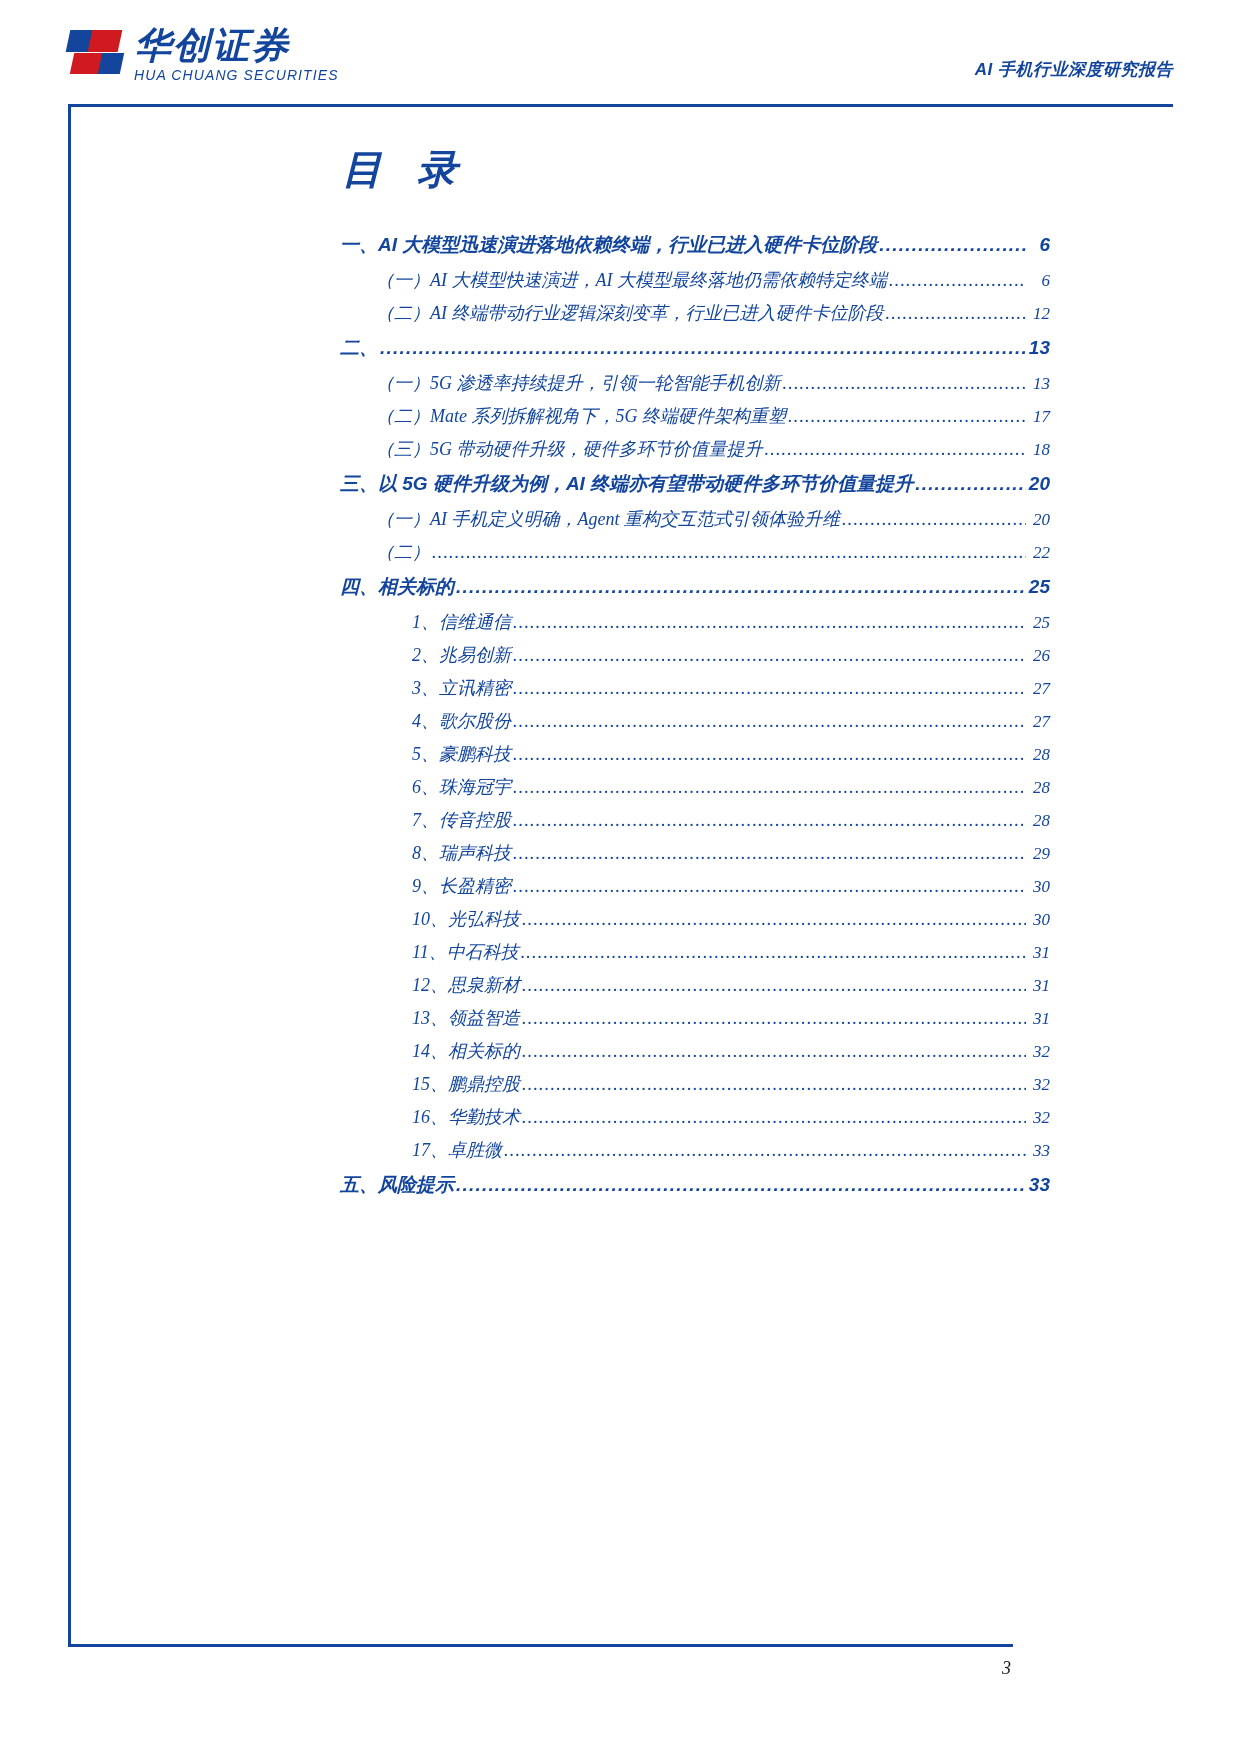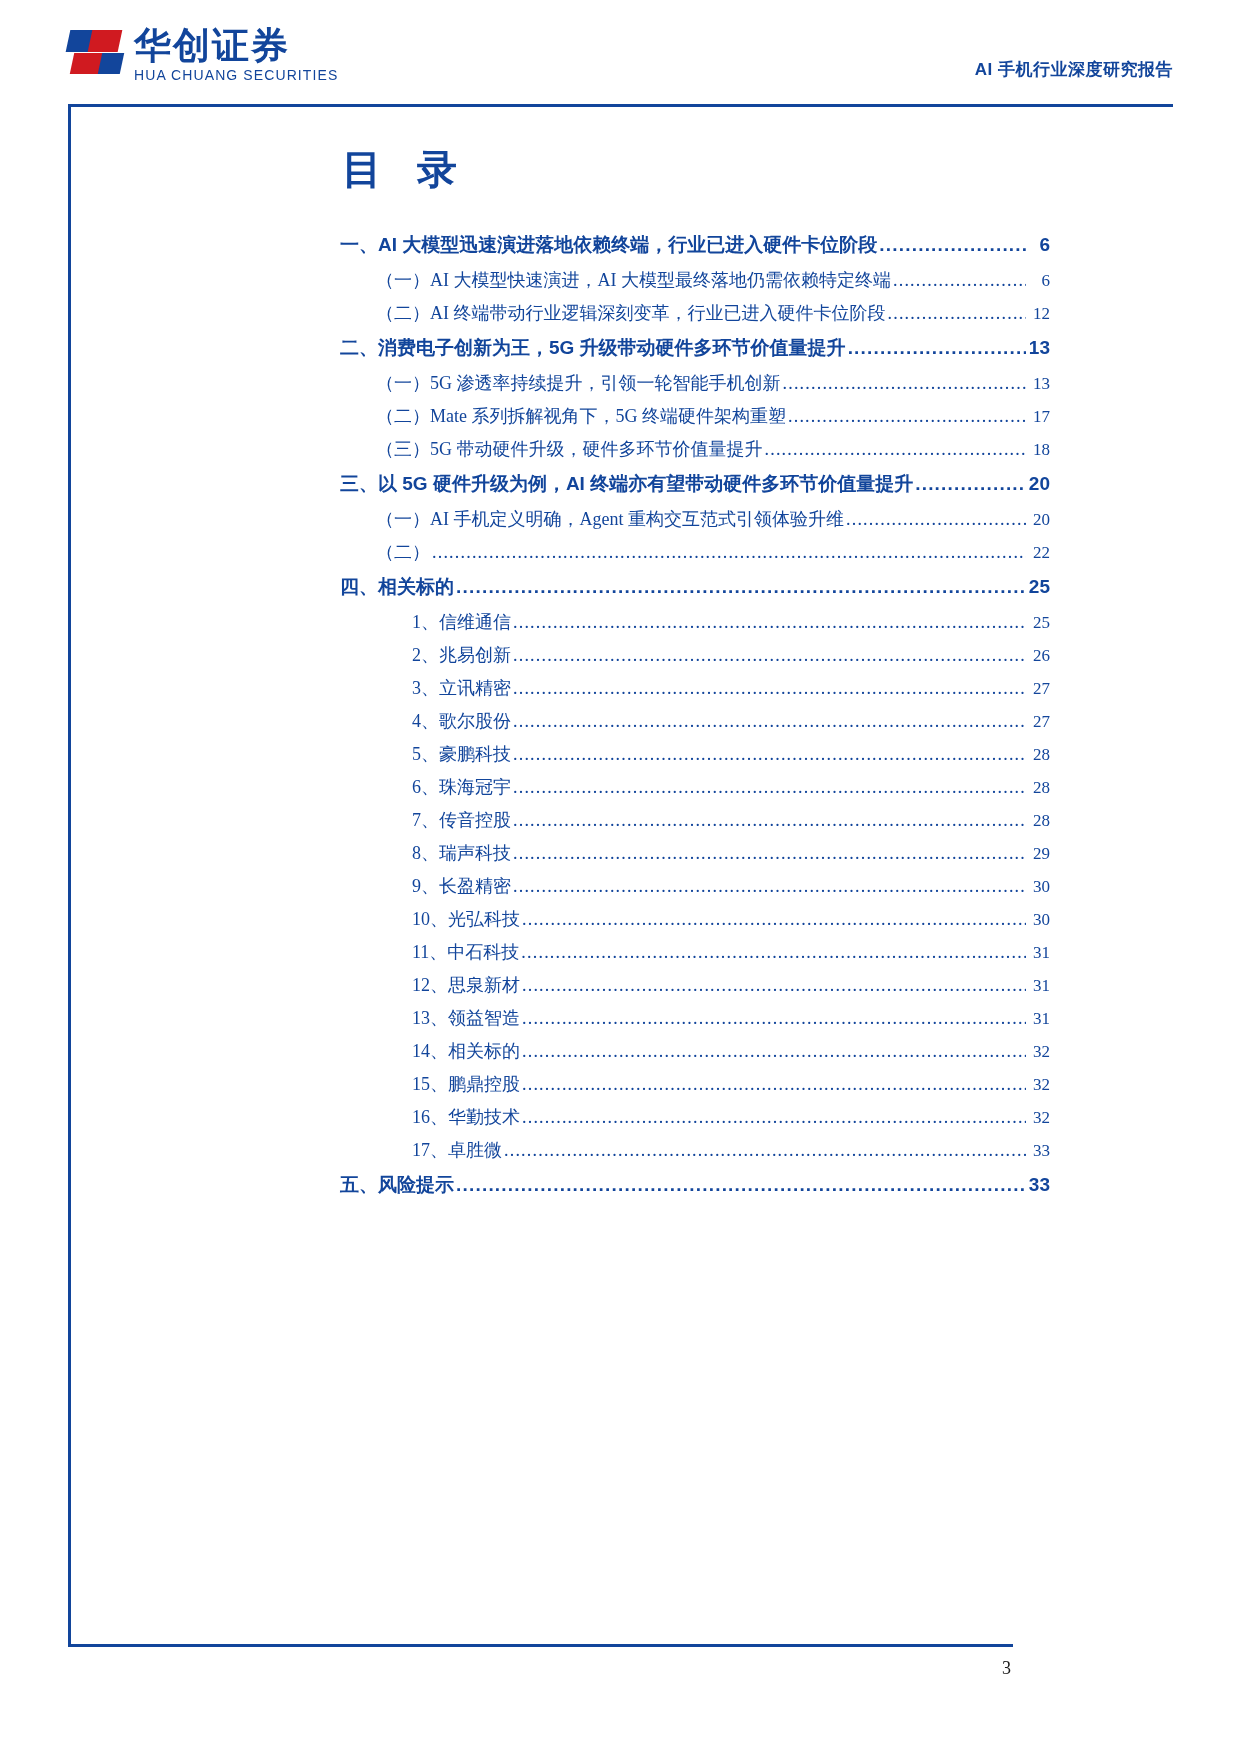--- a/index.html
+++ b/index.html
@@ -12,20 +12,21 @@
     height: 1754px;
     font-family: "Liberation Serif", serif;
     position: relative;
     overflow: hidden;
   }
   .page {
     position: relative;
     width: 1081px;
     height: 1754px;
     box-sizing: border-box;
+    font-style: italic;
   }
 
   
   .header {
     position: absolute;
     top: 0;
     left: 0;
     width: 1241px;
     height: 112px;
     box-sizing: border-box;
@@ -271,21 +272,20 @@
         <span class="pg">6</span>
       </div>
       <div class="toc-row lvl2">
         <span class="num">（二）</span>
         <span class="lbl">AI 终端带动行业逻辑深刻变革，行业已进入硬件卡位阶段</span>
         <span class="dots">........................................................................................................................................................................................................</span>
         <span class="pg">12</span>
       </div>
       <div class="toc-row lvl1">
         <span class="num">二、</span>
-        <span class="lbl">消费电子创新为王，5G 升级带动硬件多环节价值量提升</span>
         <span class="dots">........................................................................................................................................................................................................</span>
         <span class="pg">13</span>
       </div>
       <div class="toc-row lvl2">
         <span class="num">（一）</span>
         <span class="lbl">5G 渗透率持续提升，引领一轮智能手机创新</span>
         <span class="dots">........................................................................................................................................................................................................</span>
         <span class="pg">13</span>
       </div>
       <div class="toc-row lvl2">

